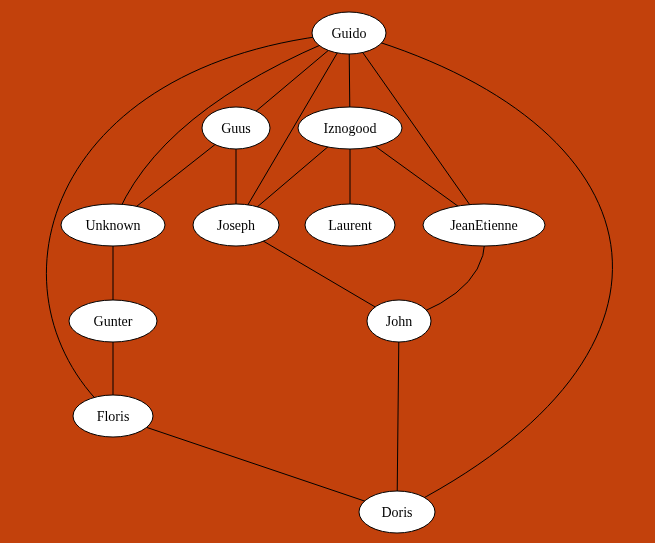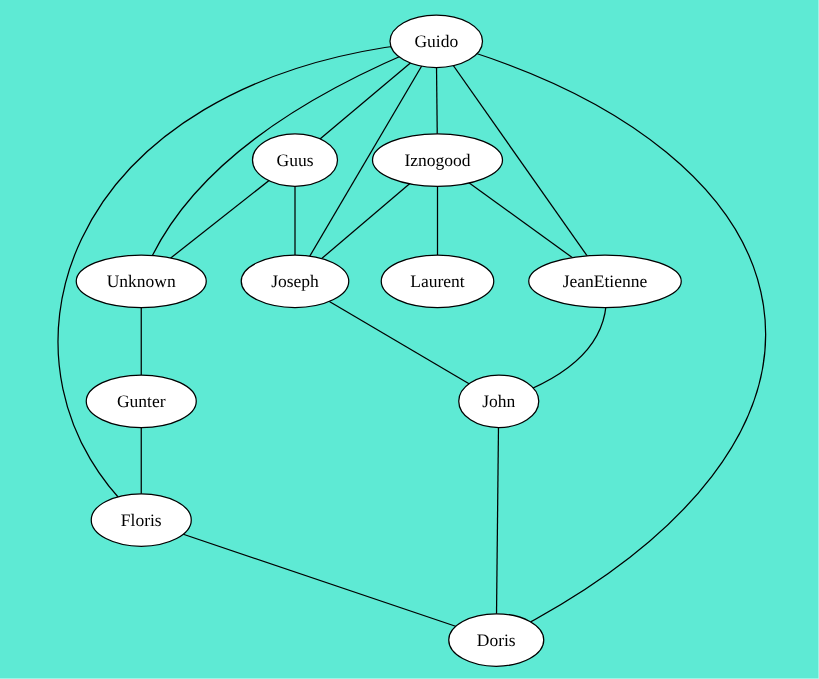--- a/index.html
+++ b/index.html
@@ -4,21 +4,21 @@
 <style>
   html, body {
     margin: 0;
     padding: 0;
     background: #ffffff;
   }
   .canvas {
     position: relative;
     width: 655px;
     height: 543px;
-    background: #5eead4;
+    background: #c2410c;
     overflow: hidden;
   }
   svg {
     display: block;
     width: 655px;
     height: 543px;
   }
   .edge {
     fill: none;
     stroke: #000000;

